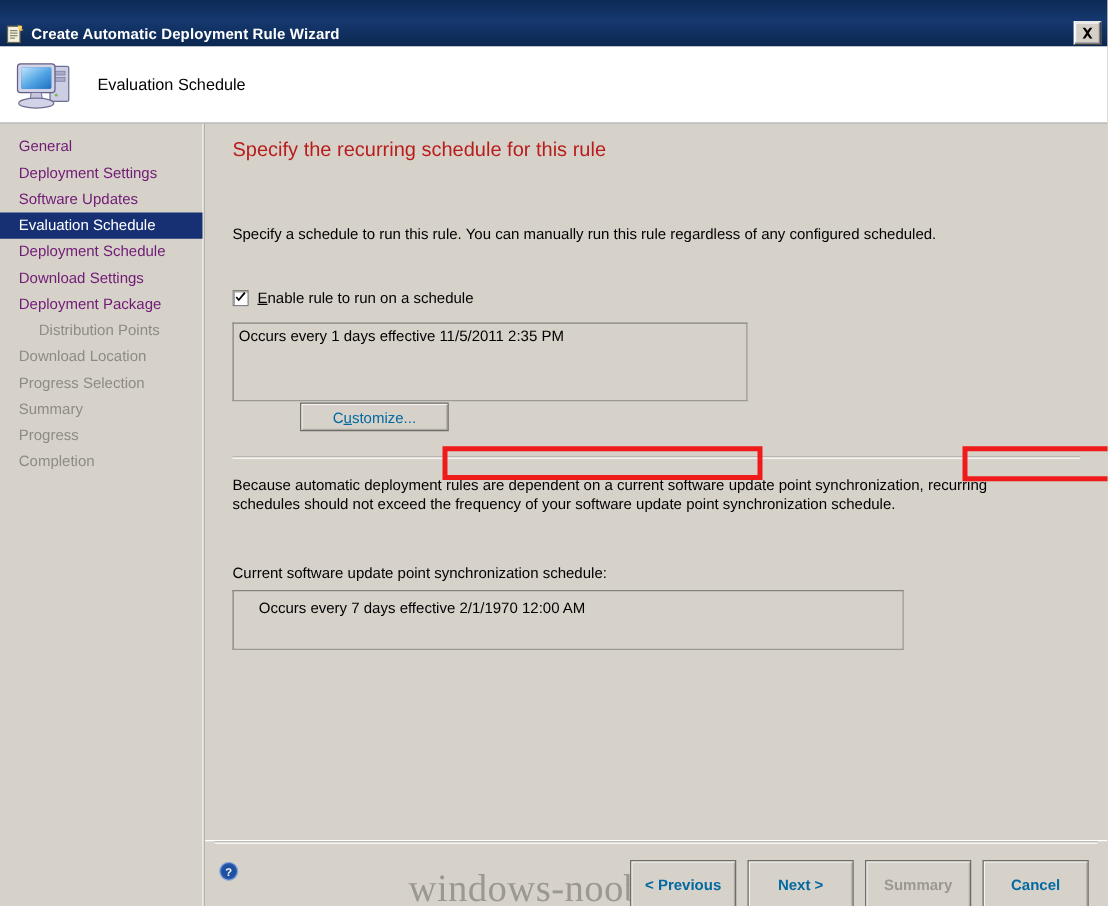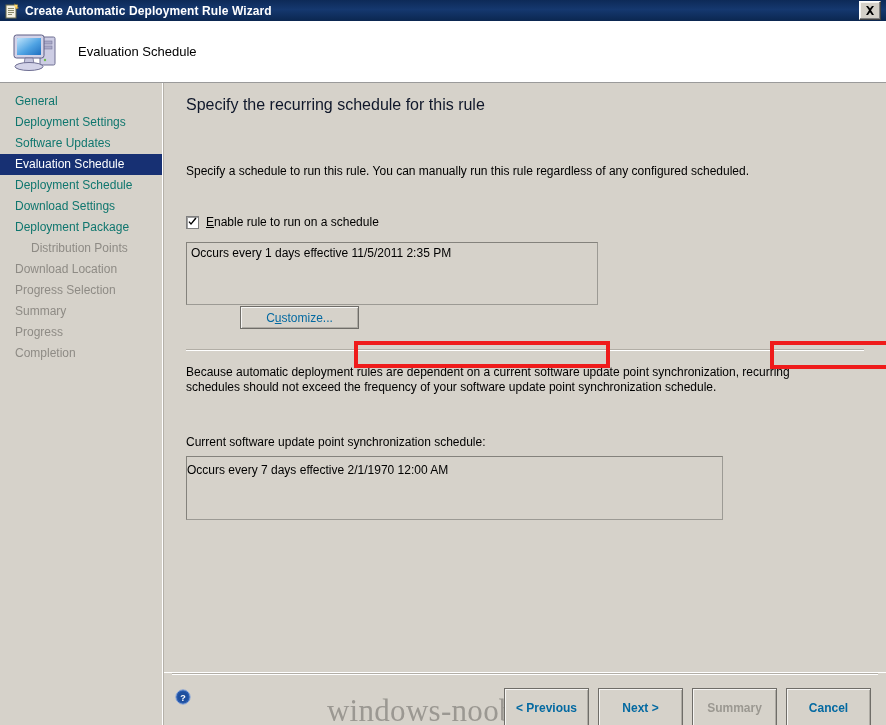--- a/index.html
+++ b/index.html
@@ -23,21 +23,21 @@
     display: flex;
     flex-direction: column;
   }
 
   
   #titlebar {
     height: 21px;
     background: linear-gradient(to bottom, #0d2a57 0%, #15386f 45%, #0b2750 100%);
     display: flex;
     align-items: center;
-    padding: 0 2px 0 4px;
+    padding: 16px 2px 0 4px;
     flex: none;
     position: relative;
   }
   #titlebar .tb-icon {
     width: 16px;
     height: 16px;
     flex: none;
     margin-right: 5px;
     position: relative;
   }
@@ -100,21 +100,21 @@
     background: #d6d2ca;
     padding-top: 8px;
     box-sizing: border-box;
     border-right: 1px solid #ffffff;
   }
   .nav-item {
     height: 21px;
     line-height: 21px;
     padding-left: 15px;
     font-size: 12px;
-    color: #0f766e;
+    color: #701a75;
     white-space: nowrap;
     cursor: default;
     box-sizing: border-box;
   }
   .nav-item.indent { padding-left: 31px; }
   .nav-item.disabled { color: #8e8b85; }
   .nav-item.selected {
     background: #173073;
     color: #ffffff;
   }
@@ -129,21 +129,21 @@
     flex-direction: column;
   }
   #content-inner {
     flex: 1;
     position: relative;
     padding: 0 22px 0 22px;
     min-height: 0;
   }
 
   .page-title {
-    color: #0f172a;
+    color: #b91c1c;
     font-size: 16px;
     padding-top: 13px;
     margin: 0 0 0 0;
     font-weight: normal;
   }
   .intro-text {
     font-size: 12px;
     color: #000;
     margin-top: 50px;
   }
@@ -231,27 +231,27 @@
     margin-top: 14px;
     line-height: 15px;
     max-width: 660px;
   }
   .sync-label {
     font-size: 12px;
     margin-top: 40px;
   }
   .sync-box {
     width: 537px;
-    height: 64px;
+    height: 48px;
     background: #d6d2ca;
     border: 1px solid #9c9a94;
     border-top-color: #84827c;
     border-left-color: #84827c;
     box-sizing: border-box;
-    padding: 6px 0;
+    padding: 6px 20px;
     font-size: 12px;
     margin-top: 7px;
   }
 
   
   .redbox {
     position: absolute;
     border: 4px solid #ef1b1b;
     box-sizing: border-box;
     pointer-events: none;

